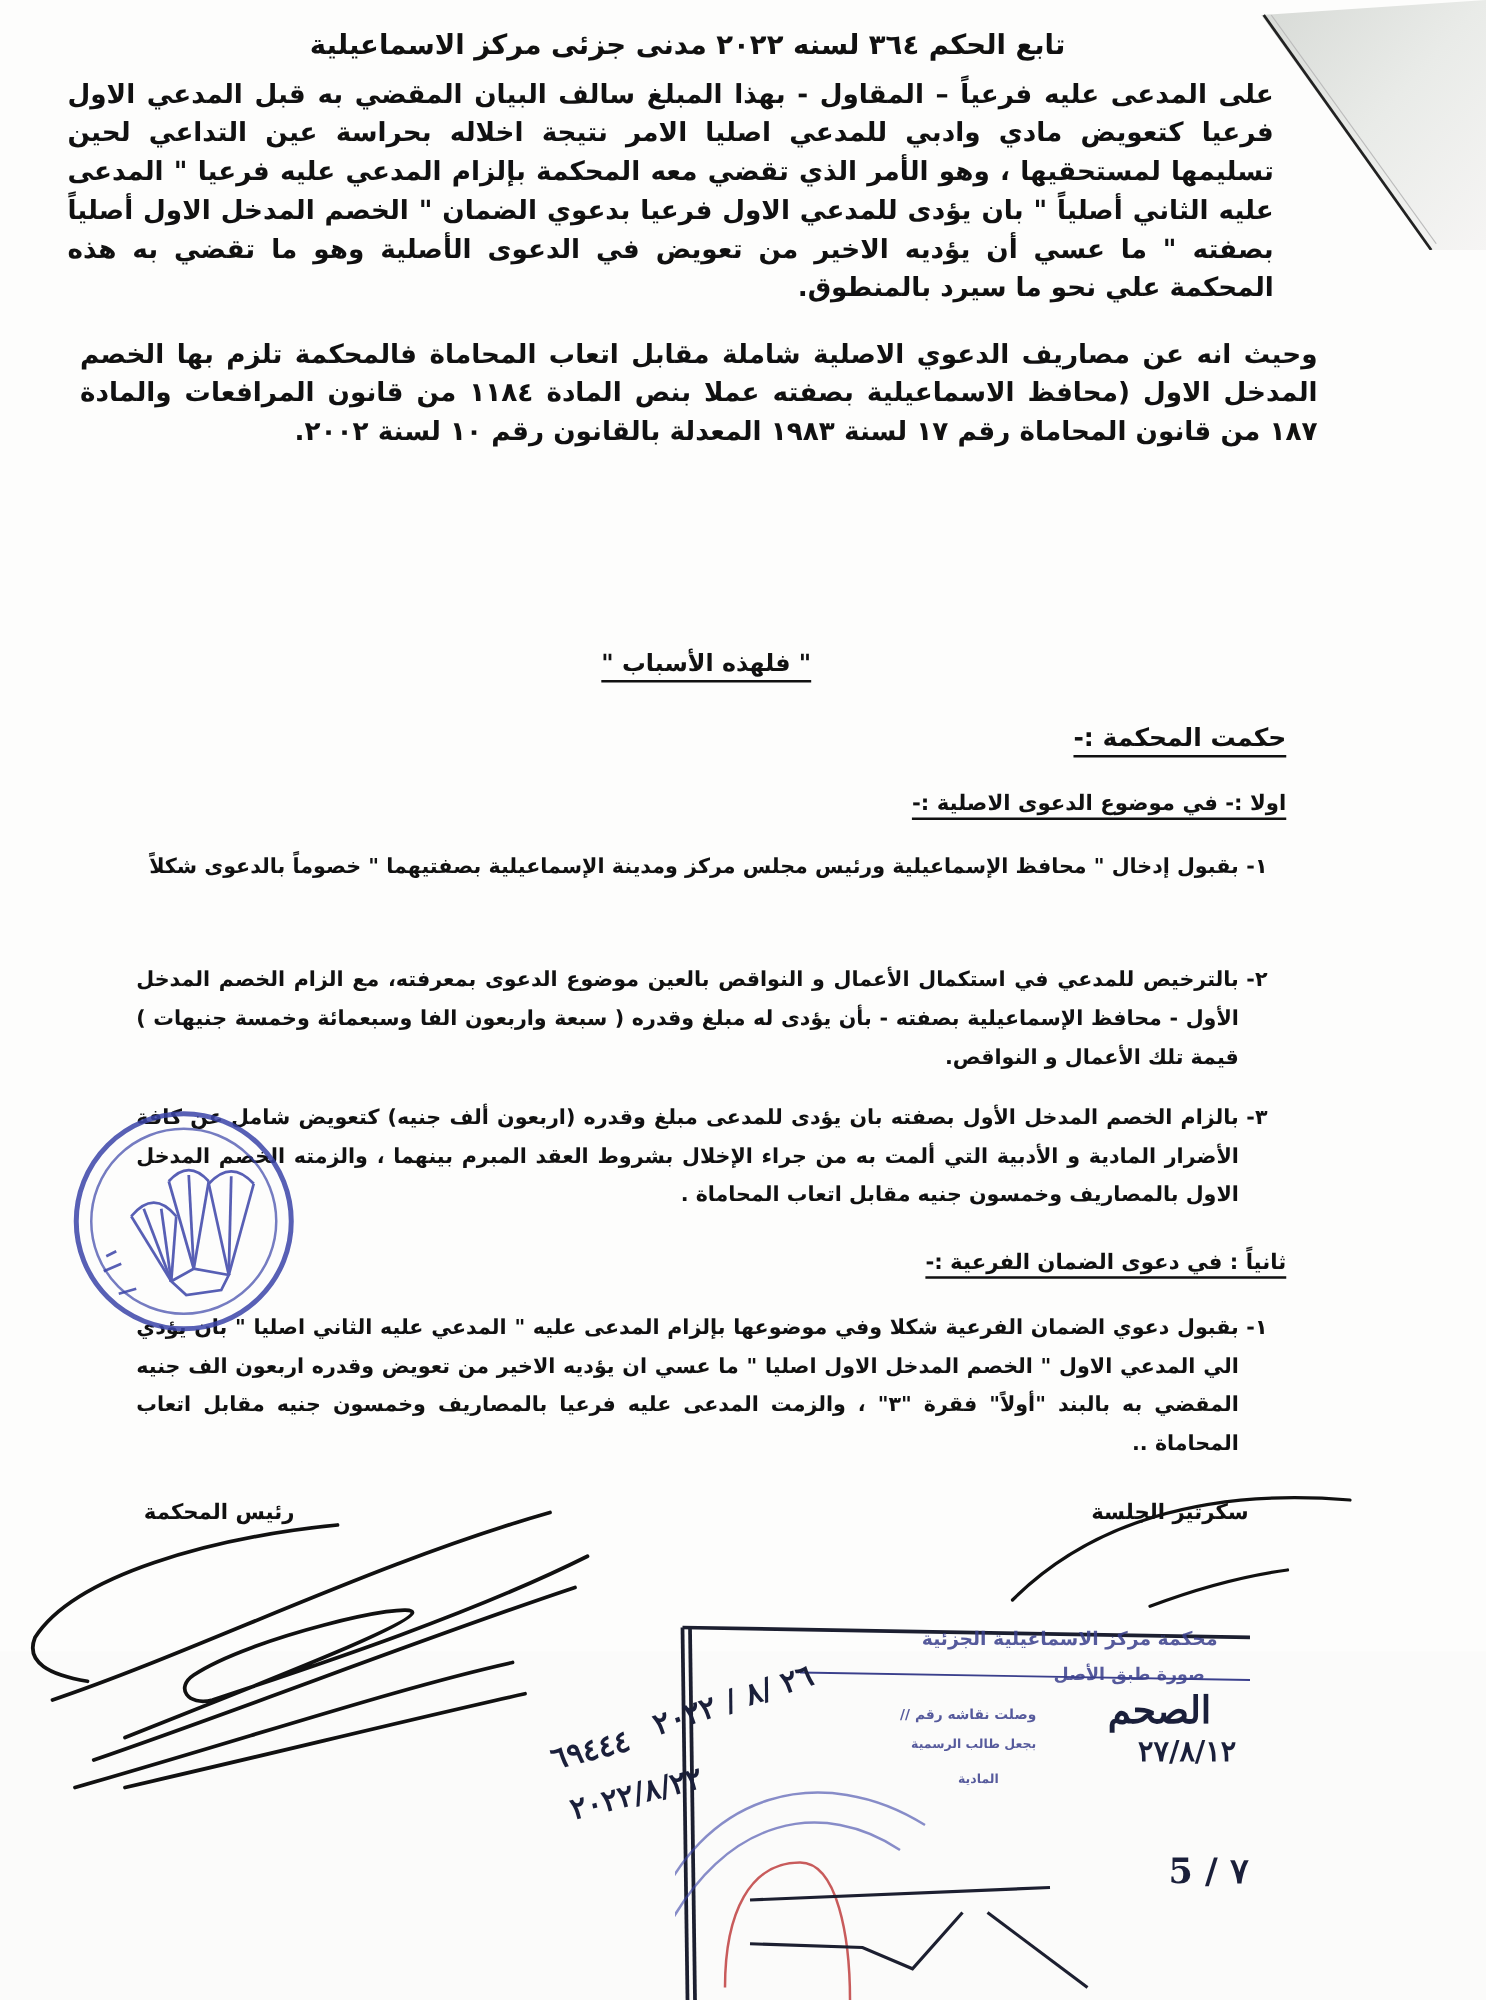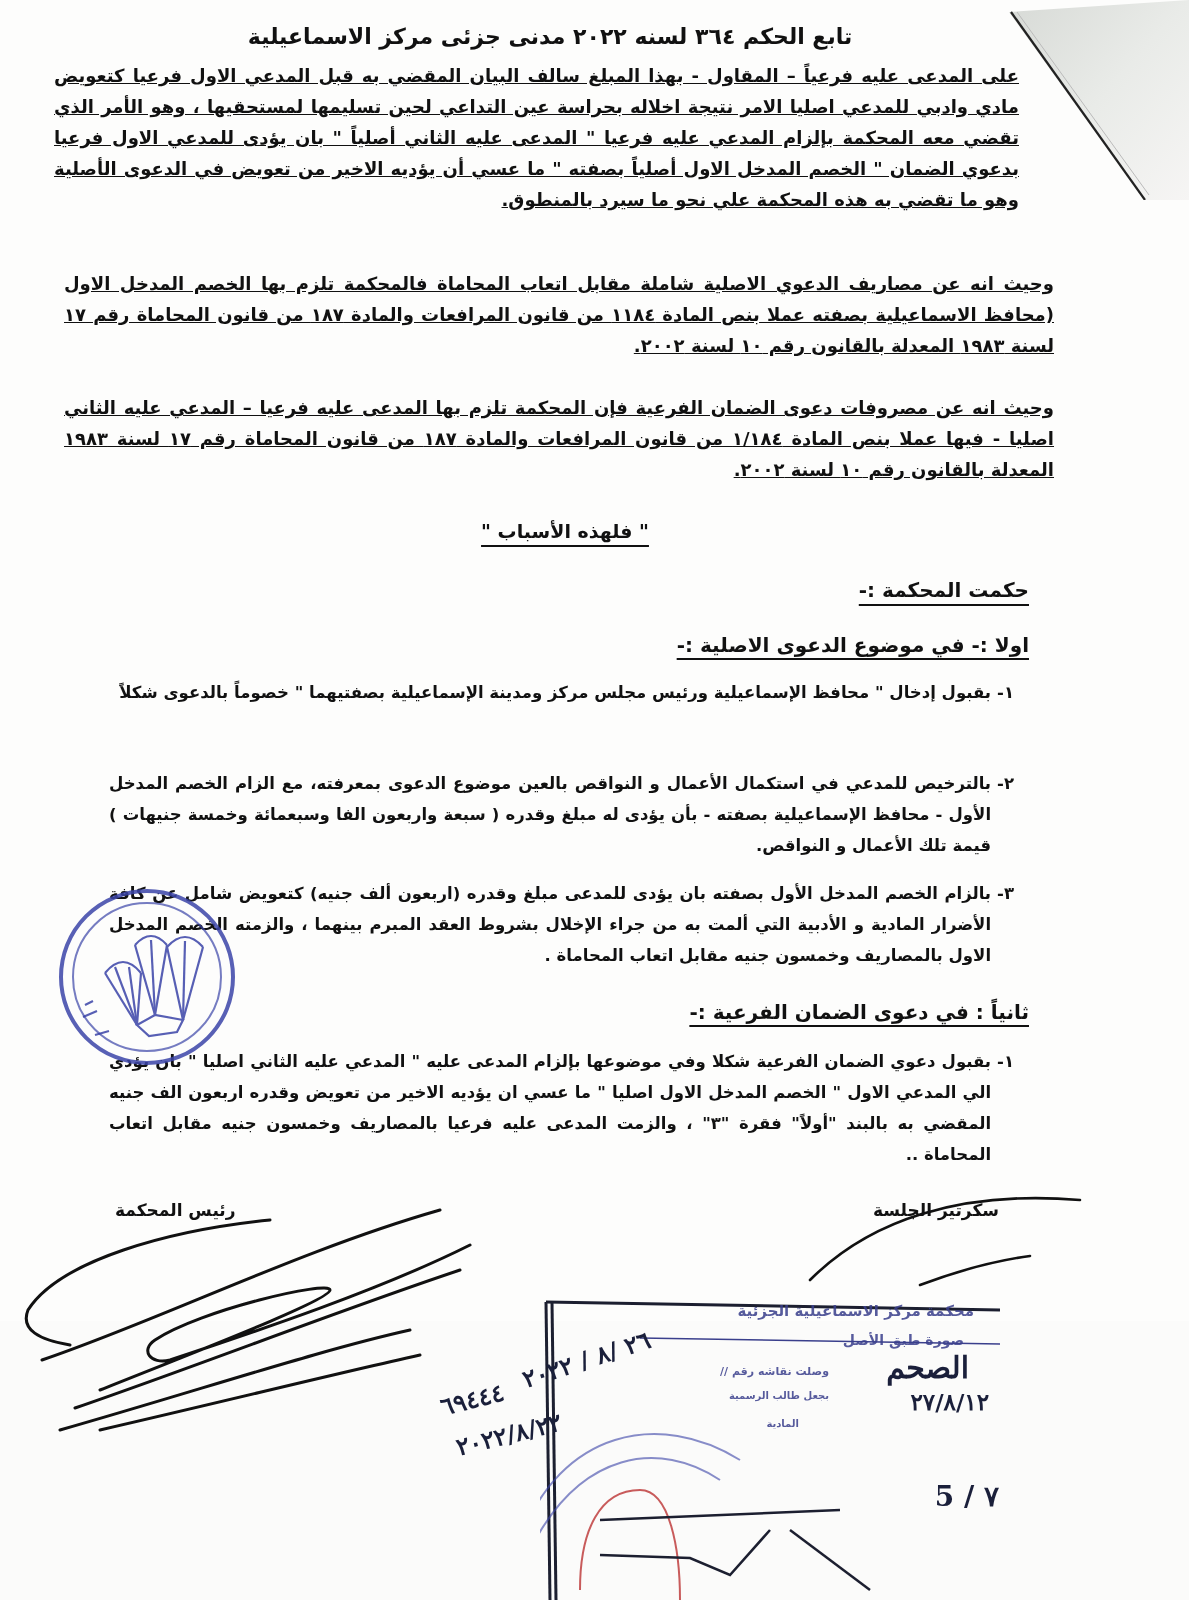--- a/index.html
+++ b/index.html
@@ -26,26 +26,25 @@
     position: absolute;
     top: 22px; left: 240px; width: 620px;
     text-align: center;
     font-size: 22px; line-height: 30px;
     font-weight: bold;
   }
   .para {
     position: absolute;
     right: 135px;
     width: 990px;
-    font-size: 18px;
+    font-size: 21px;
     line-height: 31px;
     text-align: justify;
     text-align-last: right;
     letter-spacing: -0.2px;
-    text-decoration: underline;
   }
   .p0 { top: 60px; right: 170px; width: 965px; }
   .p1 { top: 268px; }
   .p2 { top: 392px; }
   .heading-center {
     position: absolute;
     top: 520px; left: 450px; width: 230px;
     text-align: center;
     font-size: 19px;
     text-decoration: underline;
@@ -56,21 +55,21 @@
     position: absolute;
     top: 578px; right: 160px;
     font-size: 20px;
     text-decoration: underline;
     text-decoration-thickness: 2px;
     text-underline-offset: 7px;
   }
   .section-title {
     position: absolute;
     right: 160px;
-    font-size: 20px;
+    font-size: 17px;
     text-decoration: underline;
     text-decoration-thickness: 1.5px;
     text-underline-offset: 6px;
   }
   .s1 { top: 633px; }
   .s2 { top: 1000px; }
   .item {
     position: absolute;
     right: 175px;
     width: 905px;
@@ -147,21 +146,20 @@
     </defs>
     <polygon points="30,12 210,0 210,200 165,200" fill="url(#fg)"></polygon>
     <line x1="32" y1="12" x2="166" y2="200" stroke="#222" stroke-width="2.2"></line>
     <line x1="38" y1="12" x2="170" y2="195" stroke="#bbb" stroke-width="1"></line>
   </svg>
 
   <div class="title">تابع الحكم ٣٦٤ لسنه ٢٠٢٢ مدنى جزئى مركز الاسماعيلية</div>
 
   <p class="para p0" style="margin:0">على المدعى عليه فرعياً – المقاول - بهذا المبلغ سالف البيان المقضي به قبل المدعي الاول فرعيا كتعويض مادي وادبي للمدعي اصليا الامر نتيجة اخلاله بحراسة عين التداعي لحين تسليمها لمستحقيها ، وهو الأمر الذي تقضي معه المحكمة بإلزام المدعي عليه فرعيا " المدعى عليه الثاني أصلياً " بان يؤدى للمدعي الاول فرعيا بدعوي الضمان " الخصم المدخل الاول أصلياً بصفته " ما عسي أن يؤديه الاخير من تعويض في الدعوى الأصلية وهو ما تقضي به هذه المحكمة علي نحو ما سيرد بالمنطوق.</p>
   <p class="para p1" style="margin:0">وحيث انه عن مصاريف الدعوي الاصلية شاملة مقابل اتعاب المحاماة فالمحكمة تلزم بها الخصم المدخل الاول (محافظ الاسماعيلية بصفته عملا بنص المادة ١١٨٤ من قانون المرافعات والمادة ١٨٧ من قانون المحاماة رقم ١٧ لسنة ١٩٨٣ المعدلة بالقانون رقم ١٠ لسنة ٢٠٠٢.</p>
-  <p class="para p2" style="margin:0">وحيث انه عن مصروفات دعوى الضمان الفرعية فإن المحكمة تلزم بها المدعى عليه فرعيا – المدعي عليه الثاني اصليا - فيها عملا بنص المادة ١/١٨٤ من قانون المرافعات والمادة ١٨٧ من قانون المحاماة رقم ١٧ لسنة ١٩٨٣ المعدلة بالقانون رقم ١٠ لسنة ٢٠٠٢.</p>
 
   <div class="heading-center">" فلهذه الأسباب "</div>
 
   <div class="verdict-title">حكمت المحكمة :-</div>
 
   <div class="section-title s1">اولا :- في موضوع الدعوى الاصلية :-</div>
 
   <div class="item i1">
     <span class="num">١-</span>
     <span class="txt">بقبول إدخال " محافظ الإسماعيلية ورئيس مجلس مركز ومدينة الإسماعيلية بصفتيهما " خصوماً بالدعوى شكلاً</span>

